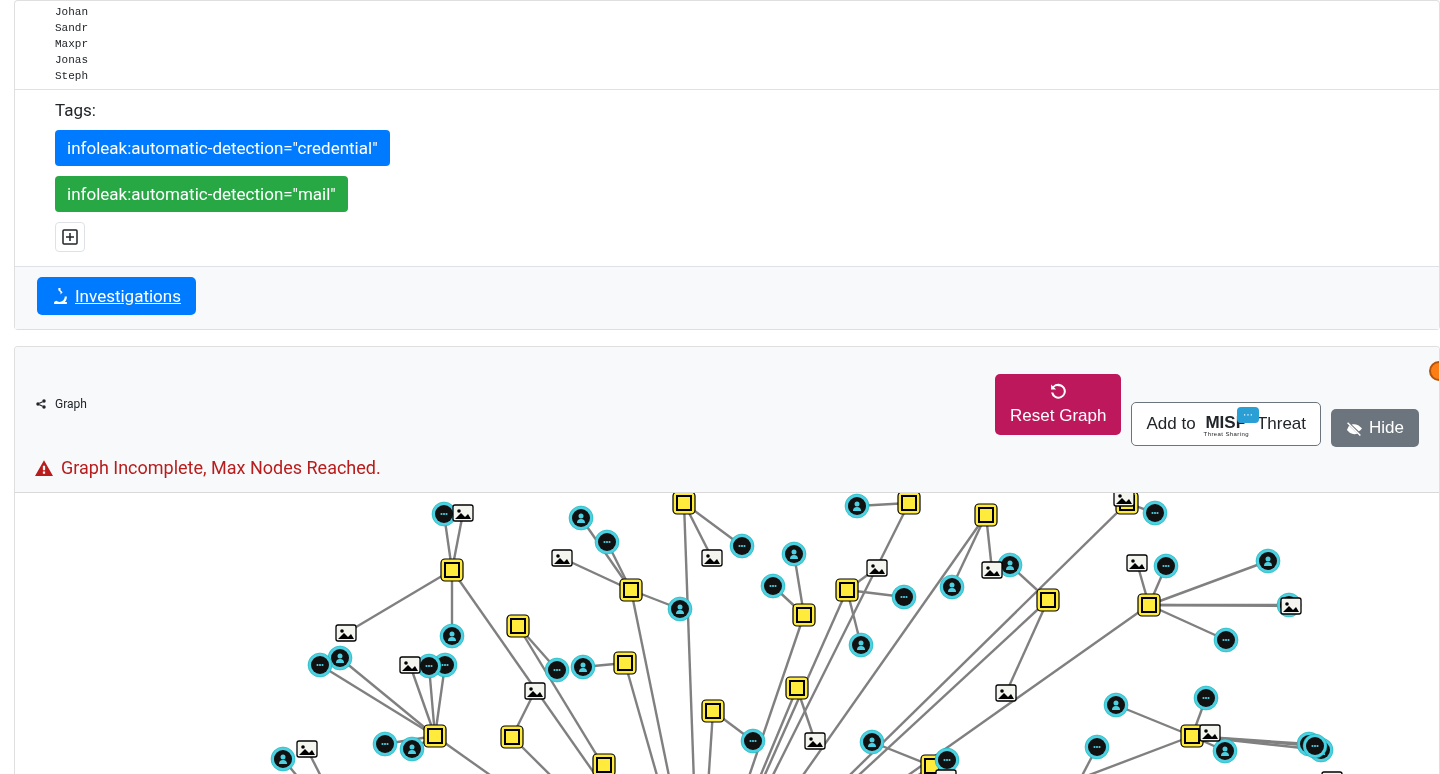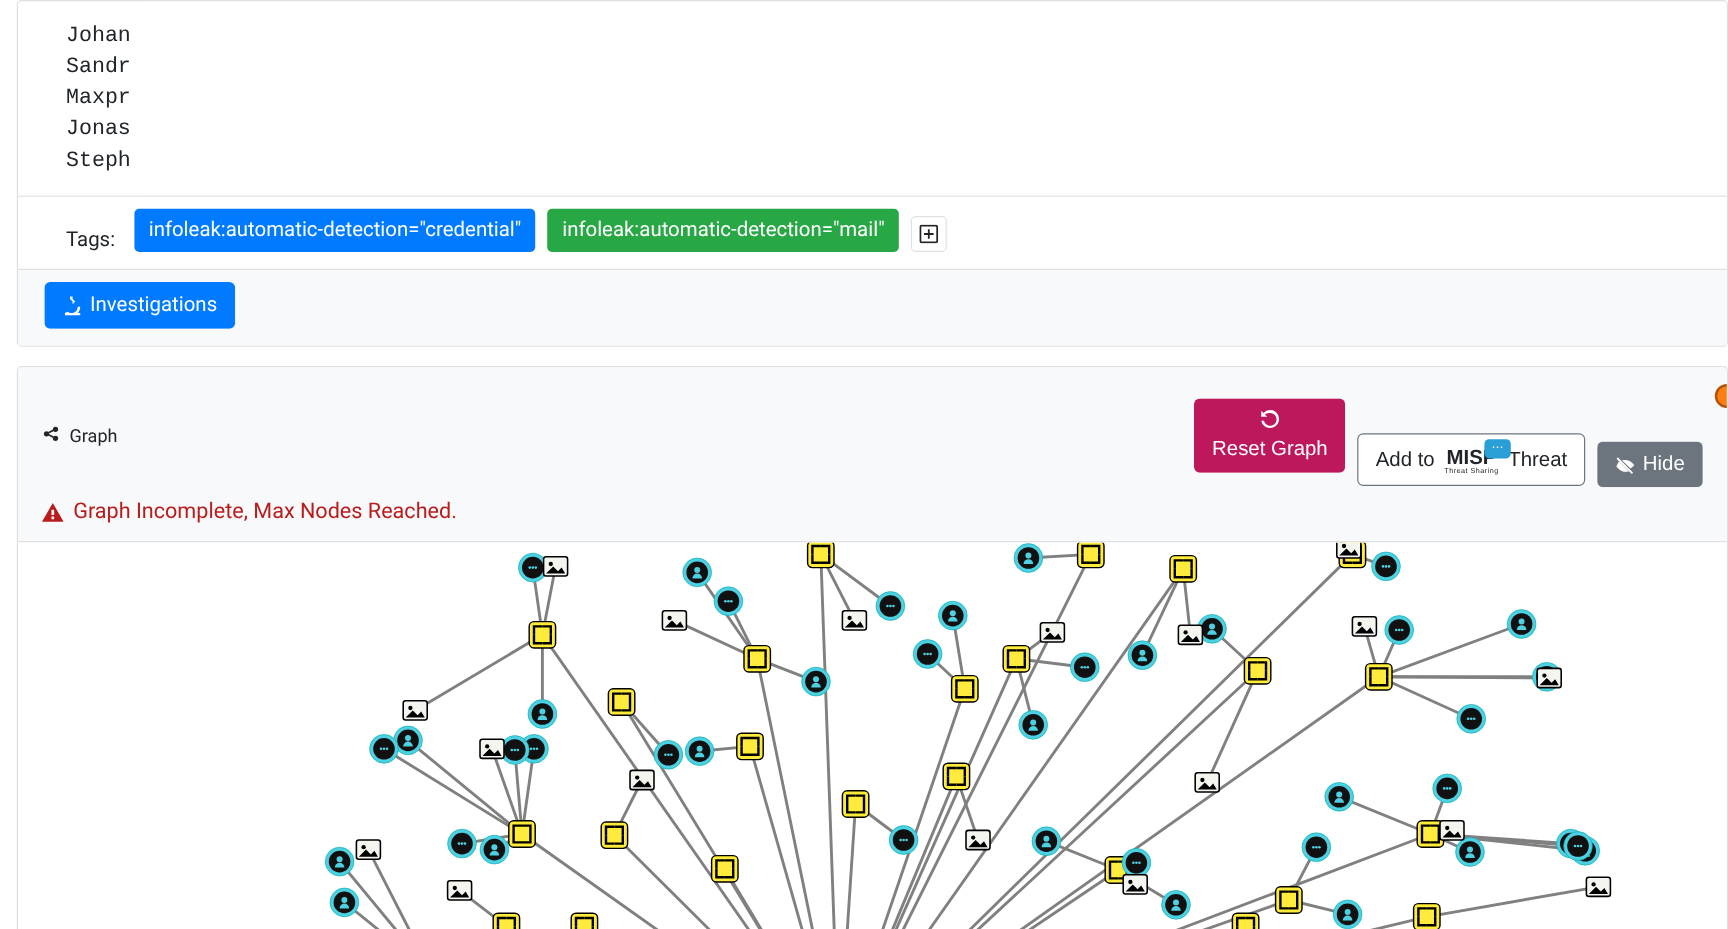--- a/index.html
+++ b/index.html
@@ -15,40 +15,41 @@
     padding-right: 0px;
   }
   .card {
     background: #fff;
     border: 1px solid rgba(0,0,0,.125);
     border-radius: 0.25rem;
     margin-bottom: 16px;
   }
   .code-block {
     font-family: SFMono-Regular, Menlo, Monaco, Consolas, "Liberation Mono", "Courier New", monospace;
-    font-size: 18px;
-    padding: 16px 40px;
+    font-size: 11px;
+    padding: 4px 40px;
     line-height: 1.45;
     position: relative;
   }
   .code-line { white-space: pre; position: relative; }
   .blur-rest {
     position: absolute;
     top: 0; bottom: 0;
     left: 108px;
     width: 310px;
     background: rgba(255,255,255,0.45);
     filter: blur(0.5px);
   }
   .tags-row {
     padding: 10px 40px 14px;
     display: flex;
-    align-items: flex-end;
+    align-items: flex-start;
     gap: 10px;
     border-top: 1px solid #dee2e6;
+    flex-direction: column;
   }
   .tags-label { font-size: 17px; margin-right: 6px; }
   .tag {
     display: inline-flex;
     align-items: center;
     padding: 8px 12px;
     border-radius: 4px;
     color: #fff;
     font-size: 17px;
   }
@@ -75,21 +76,21 @@
     align-items: center;
     gap: 6px;
     padding: 8px 14px;
     border-radius: 5px;
     font-size: 17px;
     cursor: pointer;
     border: 1px solid transparent;
     line-height: 1.2;
   }
   .btn-primary { background: #be185d; color: #fff; flex-direction: column; }
-  .btn-link-primary { background:#007bff; color:#fff; }
+  .btn-link-primary { background:#007bff; color:#fff; text-decoration: underline; }
   .btn-secondary { background: #6c757d; color: #fff; margin-top: 48px; }
   .btn-outline { background: #fff; color: #212529; border: 1px solid #6c757d; }
   .graph-card {
     background: #fff;
     border: 1px solid rgba(0,0,0,.125);
     border-radius: 0.25rem;
     overflow: hidden;
   }
   .graph-header {
     background: #f8f9fa;
@@ -101,24 +102,24 @@
     position: relative;
   }
   .graph-header-top {
     display: flex;
     align-items: center;
     justify-content: space-between;
     width: 100%;
     gap: 12px;
   }
   .graph-title {
-    font-size: 15px;
+    font-size: 12px;
     font-weight: 400;
     display: flex;
-    align-items: flex-start;
+    align-items: center;
     gap: 8px;
   }
   .graph-controls {
     display: flex;
     align-items: center;
     gap: 10px;
   }
   .warning {
     color: #b91c1c;
     font-size: 18px;

